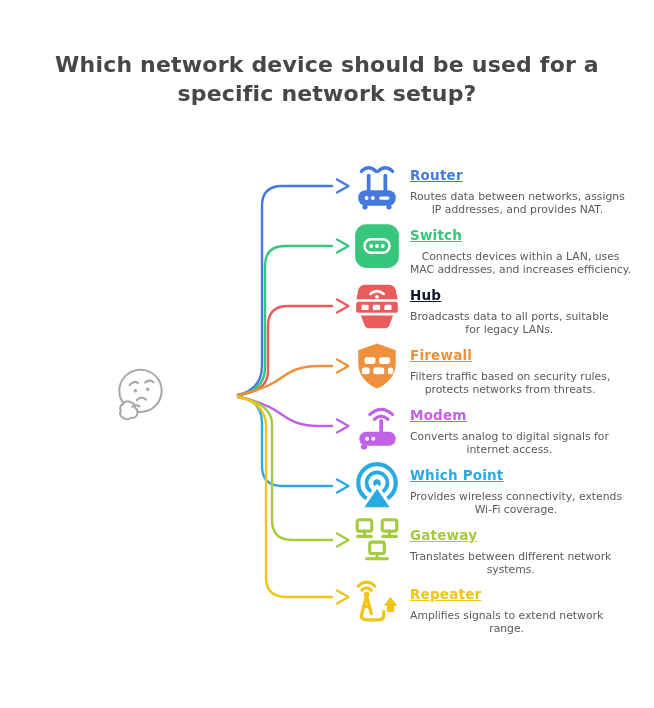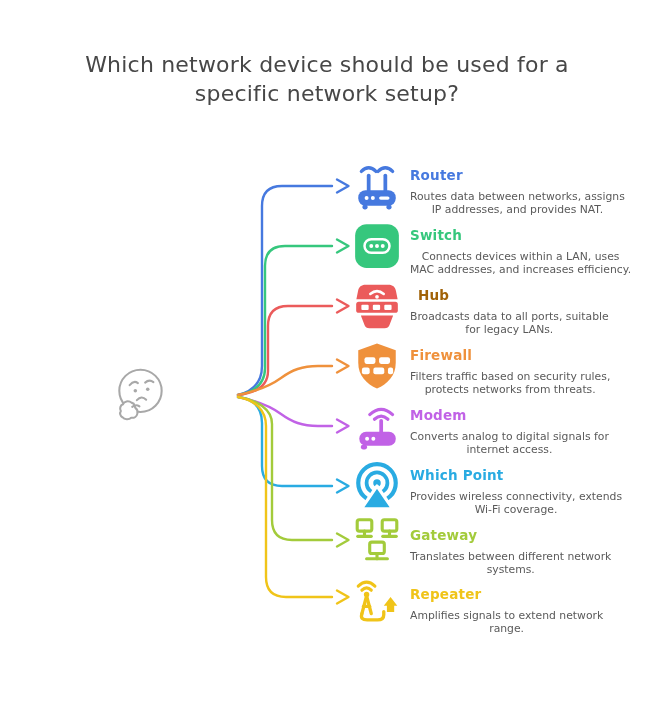--- a/index.html
+++ b/index.html
@@ -2,30 +2,30 @@
 <html><head>
 <meta charset="utf-8">
 <style>
   html,body{margin:0;padding:0;background:#fff;}
   #canvas{
     position:relative;width:654px;height:708px;background:#ffffff;overflow:hidden;
     font-family:"DejaVu Sans","Liberation Sans",sans-serif;
   }
   #title{
     position:absolute;top:50px;left:0;width:654px;text-align:center;
-    font-weight:normal;font-size:22px;line-height:29px;color:#474747;letter-spacing:.2px;
+    font-weight:bold;font-size:22px;line-height:29px;color:#474747;letter-spacing:.2px;
   }
   #title div{white-space:nowrap;}
   #connectors,#face{position:absolute;left:0;top:0;}
   #face{left:110px;top:364px;}
   .row{position:absolute;width:300px;}
   .row .icon{position:absolute;left:0;width:50px;height:50px;}
   .row .label{
     position:absolute;left:58px;top:0;font-weight:bold;font-size:13.5px;
-    white-space:nowrap;letter-spacing:.2px;
+    white-space:nowrap;letter-spacing:.2px;text-decoration:underline;
   }
   .row .desc{position:absolute;left:58px;top:23px;color:#5a5a5a;font-size:10.8px;line-height:13px;text-align:center;}
   .row .desc div{white-space:nowrap;}
 </style>
 </head>
 <body>
 
 <div id="canvas">
 
   <div id="title">
@@ -101,21 +101,21 @@
         <span class="icon" style="top: -6px;"><svg width="50" height="50" viewBox="0 0 48 48">
             <path d="M13,3.5 h22 c4,0 6.5,2 7.2,6 l1.6,8 H4.2 l1.6,-8 C6.5,5.5 9,3.5 13,3.5 z" fill="#eb5b5b"></path>
             <path d="M17.5,12.5 q6.5,-5.5 13,0" fill="none" stroke="#fff" stroke-width="2.4" stroke-linecap="round"></path>
             <circle cx="24" cy="15.2" r="1.8" fill="#fff"></circle>
             <rect x="4" y="20" width="40" height="10.5" rx="2.5" fill="#eb5b5b"></rect>
             <rect x="9" y="22.7" width="7" height="5.2" rx="1" fill="#fff"></rect>
             <rect x="20" y="22.7" width="7" height="5.2" rx="1" fill="#fff"></rect>
             <rect x="31" y="22.7" width="7" height="5.2" rx="1" fill="#fff"></rect>
             <path d="M8.5,33 h31 l-3.6,9.5 q-1,2.8 -4.6,2.8 H16.7 q-3.6,0 -4.6,-2.8 z" fill="#eb5b5b"></path>
           </svg></span>
-        <div class="label" style="color: #a16207; margin-left: 8px;">Hub</div>
+        <div class="label" style="color: #0f172a;">Hub</div>
         <div class="desc">
           <div>Broadcasts data to all ports, suitable</div>
           <div>for legacy LANs.</div>
         </div>
       </div>
       <div class="row" style="left: 352px; top: 347px;">
         <span class="icon" style="top: -6px;"><svg width="50" height="50" viewBox="0 0 48 48">
             <path d="M24,2.5 L42,8.8 v12 c0,12.5 -8,20.5 -18,24.7 C14,41.3 6,33.3 6,20.8 v-12 z" fill="#ef913c"></path>
             <rect x="12" y="15.5" width="10.5" height="6.5" rx="2" fill="#fff"></rect>
             <rect x="26" y="15.5" width="10.5" height="6.5" rx="2" fill="#fff"></rect>

